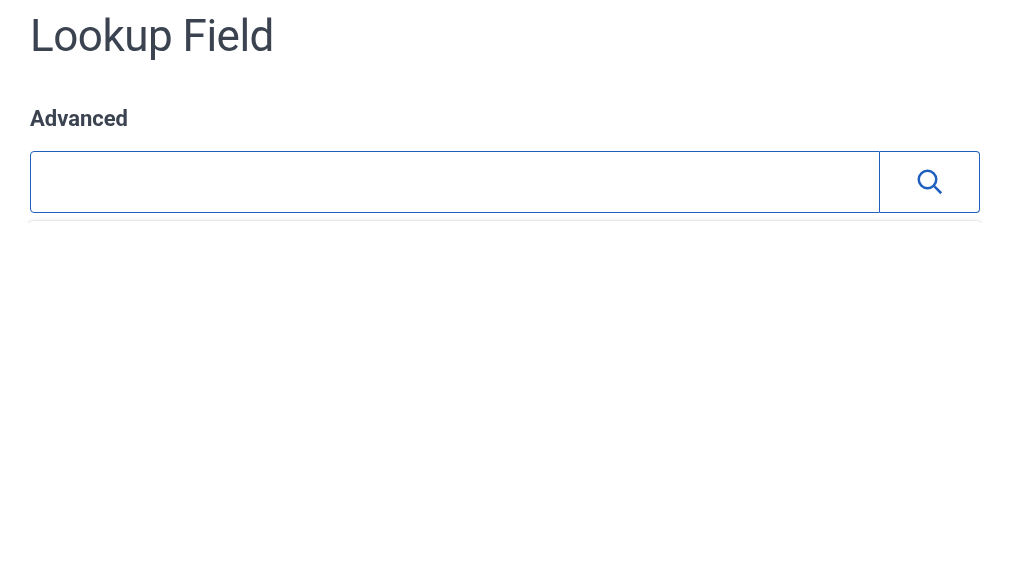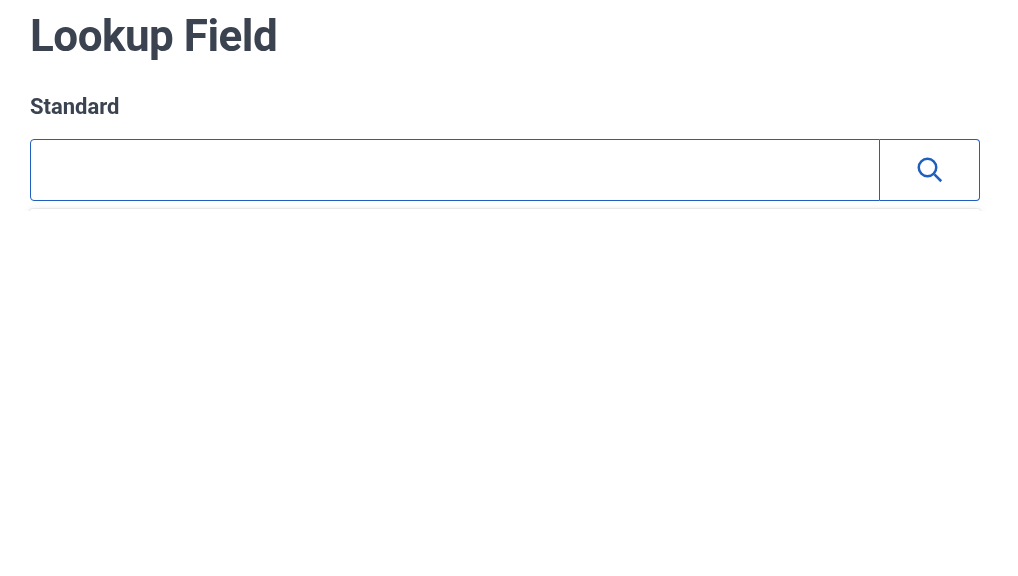--- a/index.html
+++ b/index.html
@@ -8,24 +8,24 @@
       padding: 0;
     }
     body {
       font-family: -apple-system, BlinkMacSystemFont, "Segoe UI", Roboto, Helvetica, Arial, sans-serif;
       background: #ffffff;
       padding: 10px 30px;
       width: 1018px;
     }
     .page-title {
       font-size: 44px;
-      font-weight: 700;
+      font-weight: 400;
       color: #3b4350;
       letter-spacing: -0.5px;
-      margin-bottom: 32px;
+      margin-bottom: 44px;
     }
     .field-label {
       font-size: 22px;
       font-weight: 700;
       color: #3b4350;
       margin-bottom: 20px;
     }
     .lookup-wrapper {
       position: relative;
       width: 950px;
@@ -77,21 +77,21 @@
       font-size: 22px;
       color: #4a5462;
       cursor: pointer;
     }
   </style>
 </head>
 <body>
 
 <h1 class="page-title">Lookup Field</h1>
 
-<div class="field-label">Standard</div>
+<div class="field-label">Advanced</div>
 
 <div class="lookup-wrapper">
   <div class="input-row">
     <input type="text" class="search-input" value="" style="">
     <button class="search-button">
       <svg viewBox="0 0 24 24" fill="none" stroke-width="2">
         <circle cx="10" cy="10" r="7"></circle>
         <line x1="15.5" y1="15.5" x2="21" y2="21"></line>
       </svg>
     </button>

